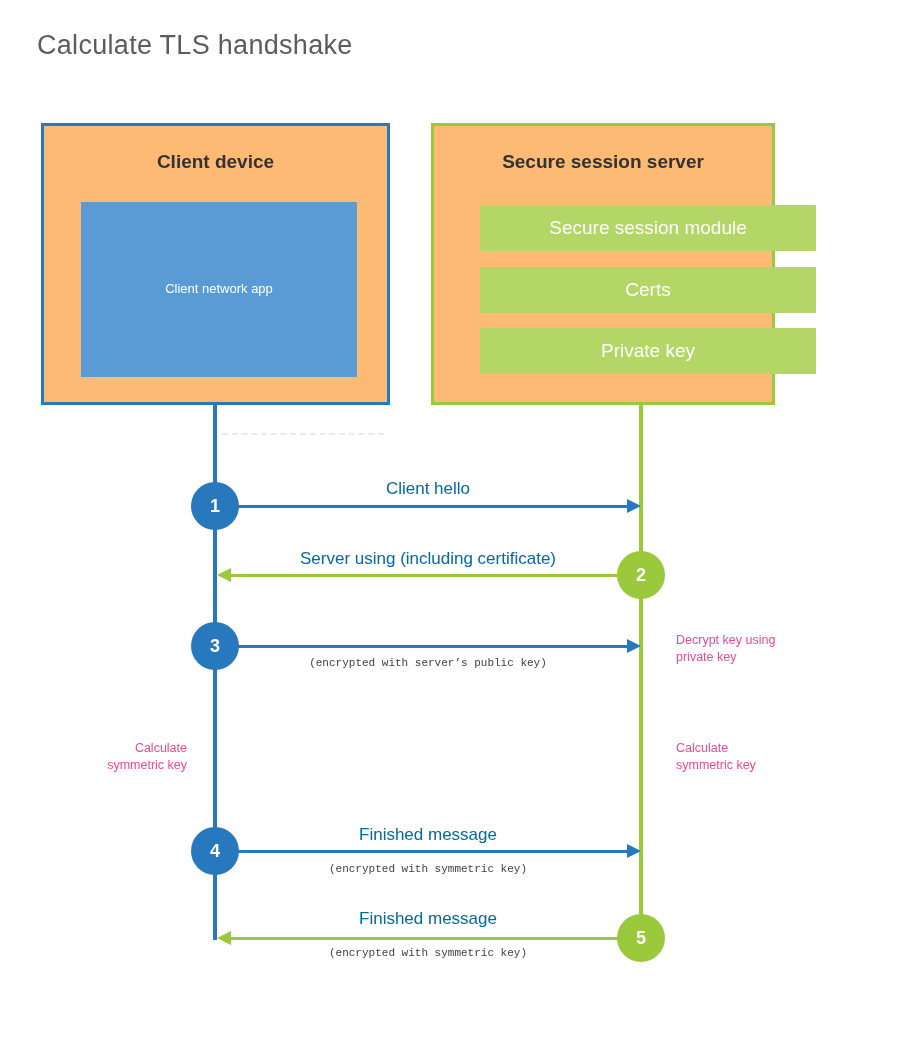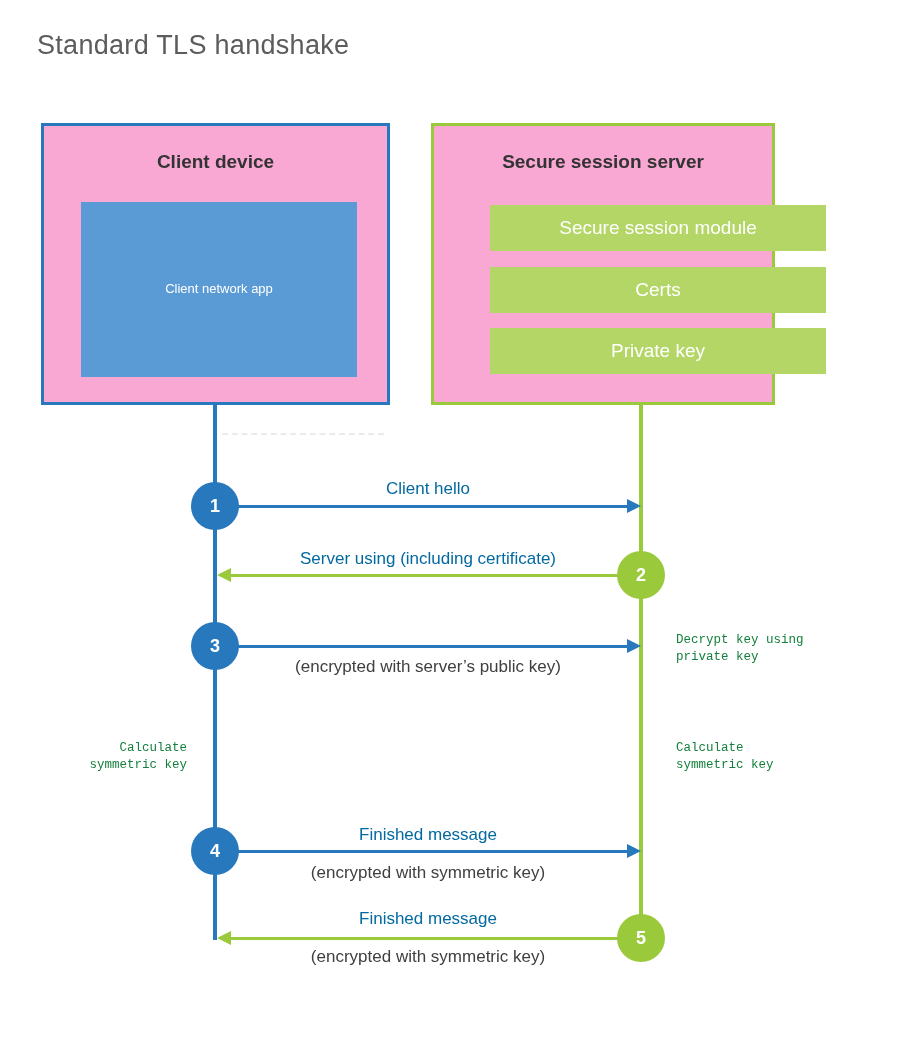--- a/index.html
+++ b/index.html
@@ -4,29 +4,29 @@
 <style>
   * { margin: 0; padding: 0; box-sizing: border-box; }
   html, body { background: #ffffff; }
   body { font-family: "Liberation Sans", sans-serif; }
 
   .canvas { position: relative; width: 900px; height: 1058px; background: #ffffff; overflow: hidden; }
 
   .title { position: absolute; left: 37px; top: 30px; font-size: 27px; font-weight: 400; color: #5c5c5c; letter-spacing: 0.3px; }
 
   
-  .box { position: absolute; top: 123px; height: 282px; background: #f9a8d4; border: 3px solid; }
+  .box { position: absolute; top: 123px; height: 282px; background: #fdba74; border: 3px solid; }
   .client-box { left: 41px; width: 349px; border-color: var(--blue); }
   .server-box { left: 431px; width: 344px; border-color: var(--green); }
   .box-title { position: absolute; left: 0; right: 0; top: 25px; text-align: center; font-size: 19px; font-weight: 700; color: #333333; }
 
   .client-app { position: absolute; left: 37px; top: 76px; width: 276px; height: 175px; background: var(--blue_fill); display: flex; align-items: center; justify-content: center; }
   .client-app-label { color: #ffffff; font-size: 13px; line-height: 1.6; text-align: center; max-width: 165px; }
 
-  .module { position: absolute; left: 56px; width: 336px; height: 46px; background: var(--green_fill); color: #ffffff; font-size: 19px; display: flex; align-items: center; justify-content: center; }
+  .module { position: absolute; left: 46px; width: 336px; height: 46px; background: var(--green_fill); color: #ffffff; font-size: 19px; display: flex; align-items: center; justify-content: center; }
   .module-1 { top: 79px; }
   .module-2 { top: 141px; text-align: center; }
   .module-3 { top: 202px; }
 
   
   .vline { position: absolute; top: 404px; width: 4px; height: 536px; }
   .blue-vline { left: 213px; background: var(--blue); }
   .green-vline { left: 639px; background: var(--green); }
   .faint-dash { position: absolute; left: 222px; top: 433px; width: 162px; border-top: 2px dashed #ebebeb; }
 
@@ -44,53 +44,53 @@
   .a2-head  { left: 217px; top: 568px; }
   .a3-shaft { left: 215px; top: 645px; width: 412px; }
   .a3-head  { left: 627px; top: 639px; }
   .a4-shaft { left: 215px; top: 850px; width: 412px; }
   .a4-head  { left: 627px; top: 844px; }
   .a5-shaft { left: 231px; top: 937px; width: 408px; }
   .a5-head  { left: 217px; top: 931px; }
 
   
   .msg { position: absolute; left: 215px; width: 426px; text-align: center; color: #0369a1; font-size: 17px; }
-  .sub { position: absolute; left: 215px; width: 426px; text-align: center; color: #404040; font-size: 17px; }
+  .sub { position: absolute; left: 215px; width: 426px; text-align: center; color: #404040; font-size: 11px; font-family: Liberation Mono, monospace; }
   .l1 { top: 479px; }
   .l2 { top: 549px; }
   .l3 { top: 620px; }
   .s3 { top: 657px; }
   .l4 { top: 825px; }
   .s4 { top: 863px; }
   .l5 { top: 909px; }
   .s5 { top: 947px; }
 
   
   .circle { position: absolute; width: 48px; height: 48px; border-radius: 50%; display: flex; align-items: center; justify-content: center; color: #ffffff; font-size: 18px; font-weight: 700; }
   .circle.blue { background: var(--blue); }
   .circle.green { background: var(--green); }
   .c1 { left: 191px; top: 482px; }
   .c2 { left: 617px; top: 551px; }
   .c3 { left: 191px; top: 622px; }
   .c4 { left: 191px; top: 827px; }
   .c5 { left: 617px; top: 914px; }
 
   
-  .annot { position: absolute; font-size: 12.5px; line-height: 17px; color: #15803d; font-family: Liberation Mono, monospace; }
+  .annot { position: absolute; font-size: 12.5px; line-height: 17px; color: #ec4899; }
   .annot span { display: block; }
   .decrypt { left: 676px; top: 632px; }
   .calc-left { left: 72px; width: 115px; top: 740px; text-align: right; }
   .calc-right { left: 676px; top: 740px; }
 </style>
 </head>
 <body>
 
 <div class="canvas">
 
-  <h1 class="title">Standard TLS handshake</h1>
+  <h1 class="title">Calculate TLS handshake</h1>
 
   <div class="box client-box">
     <div class="box-title">Client device</div>
     <div class="client-app">
       <span class="client-app-label">Client network app</span>
     </div>
   </div>
 
   <div class="box server-box">
     <div class="box-title">Secure session server</div>

